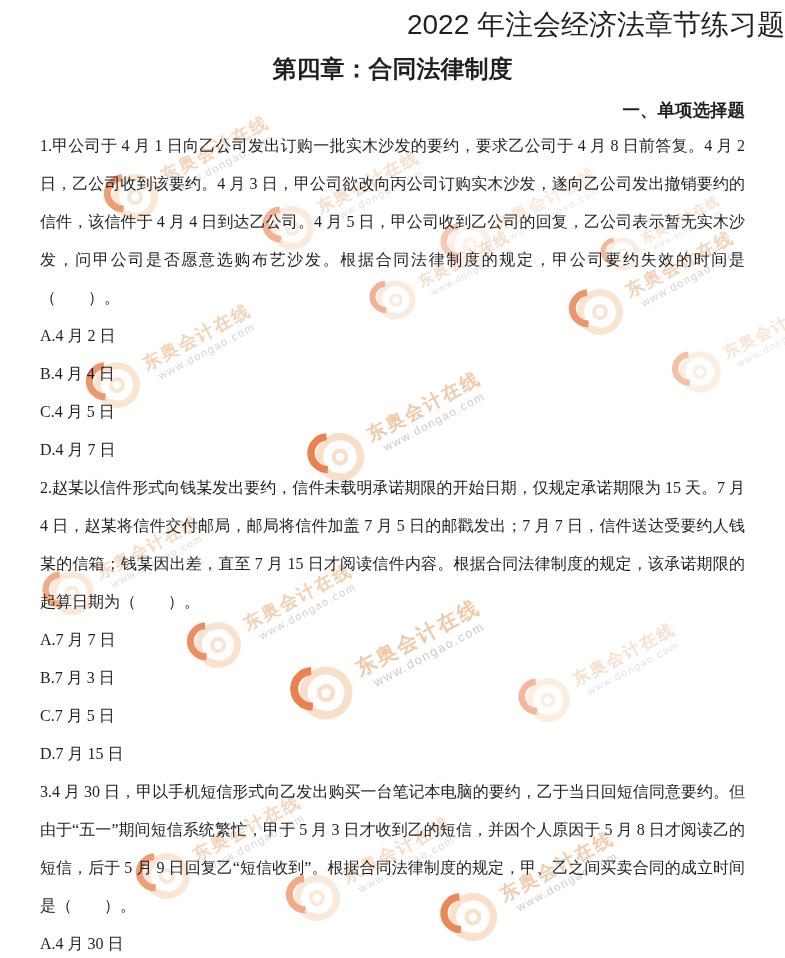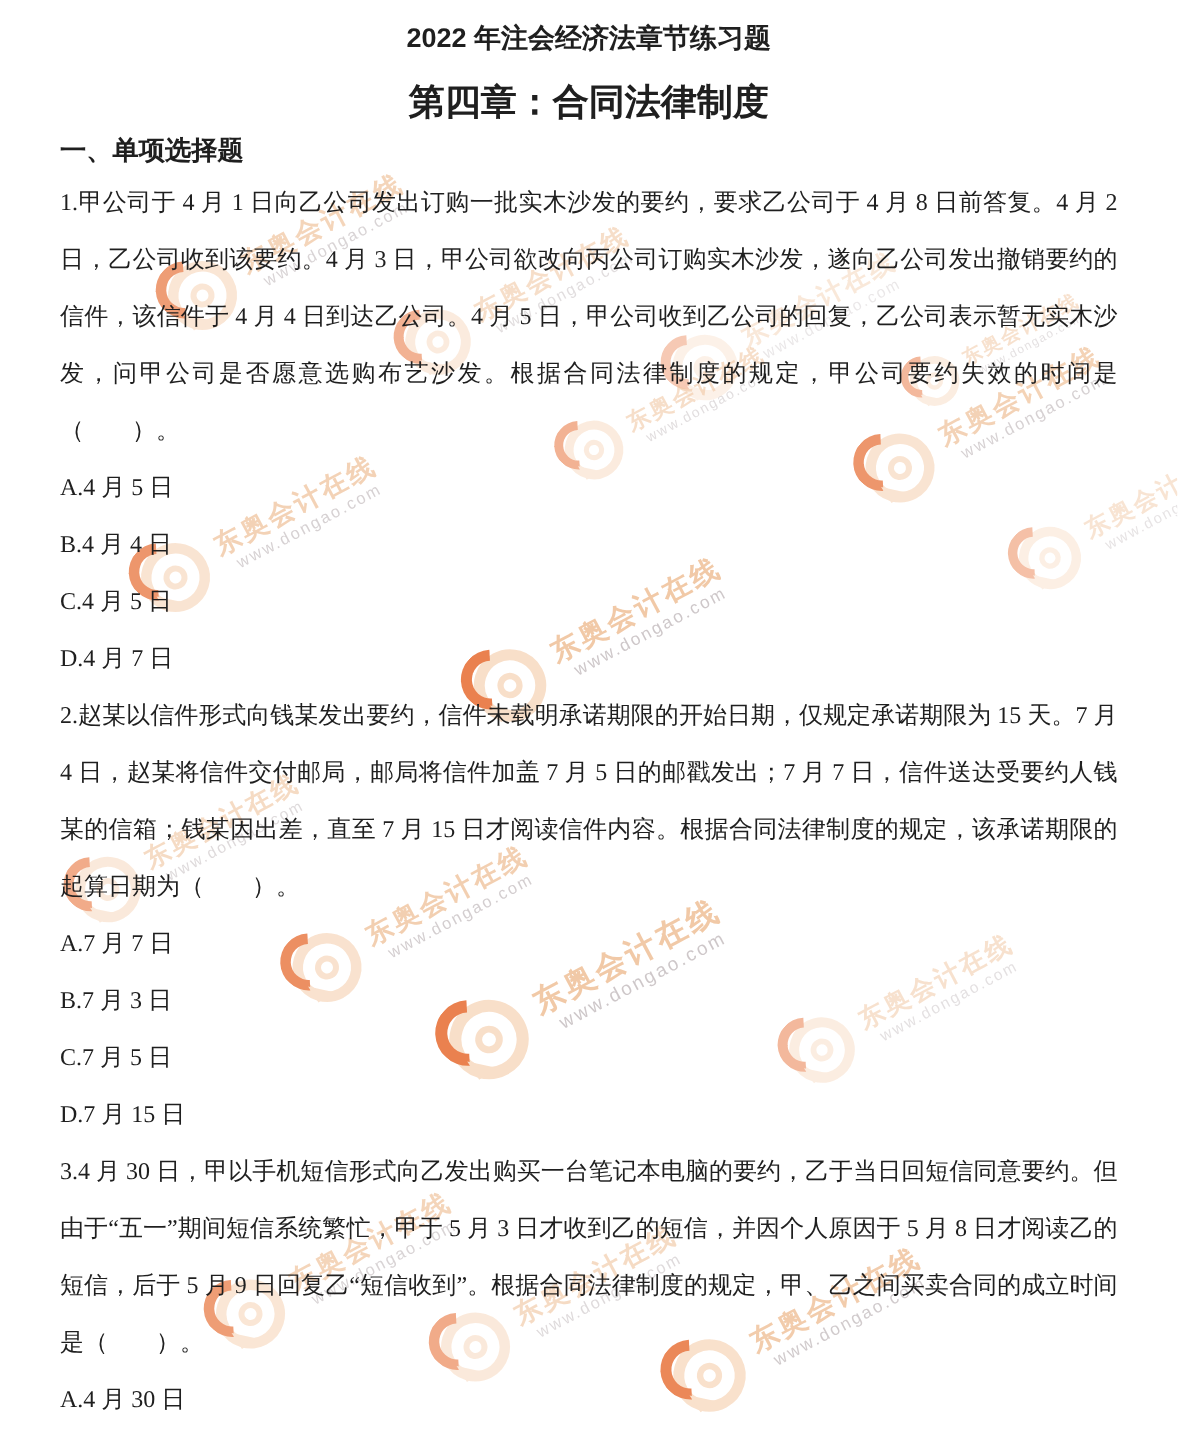--- a/index.html
+++ b/index.html
@@ -14,43 +14,44 @@
     overflow: hidden;
     background: #ffffff;
     font-family: "Liberation Serif", "DejaVu Serif", serif;
   }
   .content {
     position: relative;
     z-index: 1;
   }
   .title {
     margin: 12px 0 0 0;
-    text-align: center;
-    font-family: "Liberation Sans", "DejaVu Sans", sans-serif;
-    font-size: 18px;
-    font-weight: bold;
+    text-align: right;
+    font-family: "Liberation Sans", "DejaVu Sans", sans-serif;
+    font-size: 28px;
+    font-weight: normal;
     color: var(--ink);
     line-height: 26px;
   }
   .subtitle {
     margin: 18px 0 0 0;
     text-align: center;
     font-family: "Liberation Sans", "DejaVu Sans", sans-serif;
     font-size: 24px;
     font-weight: bold;
     color: var(--ink);
     line-height: 25px;
   }
   .section-heading {
-    margin: 8px 40px 0 40px;
+    margin: 18px 40px 0 40px;
     font-family: "Liberation Sans", "DejaVu Sans", sans-serif;
     font-size: 17.5px;
     font-weight: bold;
     color: var(--ink);
     line-height: 22px;
+    text-align: right;
   }
   #questions {
     margin: 6px 40px 0 40px;
     font-size: 16px;
     color: var(--ink);
   }
   .q-text {
     margin: 0;
     line-height: 38px;
     text-align: justify;
@@ -346,21 +347,21 @@
 </div>
 
   <div class="content">
     <h1 class="title">2022 年注会经济法章节练习题</h1>
     <h2 class="subtitle">第四章：合同法律制度</h2>
     <h3 class="section-heading">一、单项选择题</h3>
     <div id="questions">
   <div class="question">
     <p class="q-text">1.甲公司于 4 月 1 日向乙公司发出订购一批实木沙发的要约，要求乙公司于 4 月 8 日前答复。4 月 2 日，乙公司收到该要约。4 月 3 日，甲公司欲改向丙公司订购实木沙发，遂向乙公司发出撤销要约的信件，该信件于 4 月 4 日到达乙公司。4 月 5 日，甲公司收到乙公司的回复，乙公司表示暂无实木沙发，问甲公司是否愿意选购布艺沙发。根据合同法律制度的规定，甲公司要约失效的时间是（　　）。</p>
     <div class="q-options">
-            <div class="option-line">A.4 月 5 日</div>
+            <div class="option-line">A.4 月 2 日</div>
             <div class="option-line">B.4 月 4 日</div>
             <div class="option-line">C.4 月 5 日</div>
             <div class="option-line">D.4 月 7 日</div>
           </div>
   </div>
 
   <div class="question">
     <p class="q-text">2.赵某以信件形式向钱某发出要约，信件未载明承诺期限的开始日期，仅规定承诺期限为 15 天。7 月 4 日，赵某将信件交付邮局，邮局将信件加盖 7 月 5 日的邮戳发出；7 月 7 日，信件送达受要约人钱某的信箱；钱某因出差，直至 7 月 15 日才阅读信件内容。根据合同法律制度的规定，该承诺期限的起算日期为（　　）。</p>
     <div class="q-options">
             <div class="option-line">A.7 月 7 日</div>

